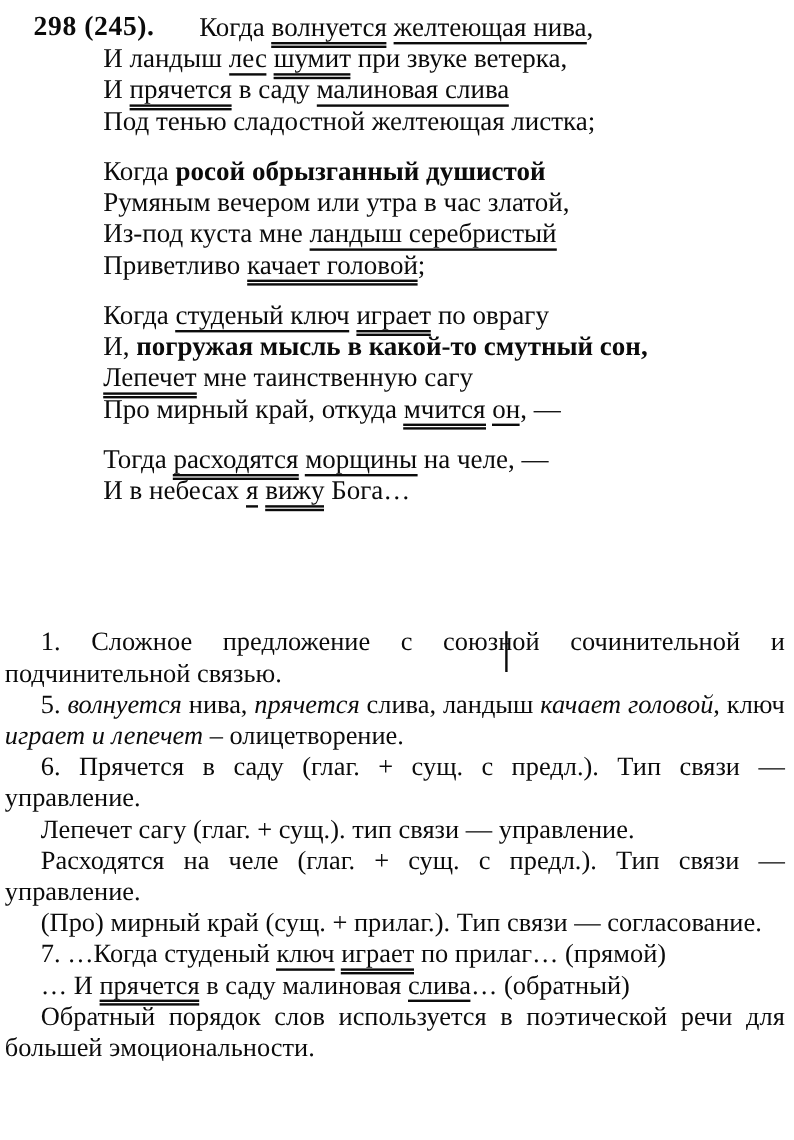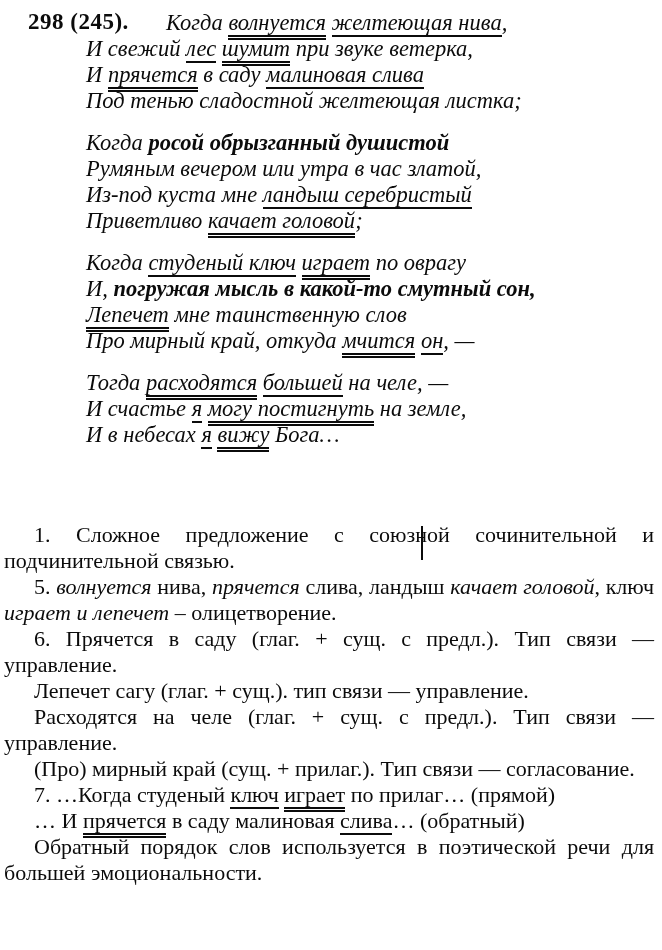--- a/index.html
+++ b/index.html
@@ -24,21 +24,20 @@
     font-size: 23px;
     letter-spacing: 0.5px;
     white-space: nowrap;
   }
   .poem {
     position: absolute;
     left: 86px; top: 10px;
     font-size: 22.5px;
     line-height: 26px;
     white-space: nowrap;
-    font-style: italic;
   }
   .stanza { margin-bottom: 16px; }
   .stanza:last-child { margin-bottom: 0; }
   .stanza:first-child .line:first-child { padding-left: 80px; }
   .f-b  { font-weight: 700; }
   .f-i  { font-style: italic; }
   .f-u  { border-bottom: 2px solid #0b0b0b; }
   .f-uu { border-bottom: 5px double #0b0b0b; }
   .analysis {
     position: absolute;
@@ -58,39 +57,38 @@
 </style>
 </head>
 <body>
 
 <div class="page">
   <span class="exnum">298 (245).</span>
 
   <div class="poem" id="poem">
       <div class="stanza">
         <div class="line"><span>Когда </span><span class="f-uu">волнуется</span><span> </span><span class="f-u">желтеющая нива</span><span>,</span></div>
-        <div class="line"><span>И свежий </span><span class="f-u">лес</span><span> </span><span class="f-uu">шумит</span><span> при звуке ветерка,</span></div>
+        <div class="line"><span>И ландыш </span><span class="f-u">лес</span><span> </span><span class="f-uu">шумит</span><span> при звуке ветерка,</span></div>
         <div class="line"><span>И </span><span class="f-uu">прячется</span><span> в саду </span><span class="f-u">малиновая слива</span></div>
         <div class="line"><span>Под тенью сладостной желтеющая листка;</span></div>
       </div>
       <div class="stanza">
         <div class="line"><span>Когда </span><span class="f-b">росой обрызганный душистой</span></div>
         <div class="line"><span>Румяным вечером или утра в час златой,</span></div>
         <div class="line"><span>Из-под куста мне </span><span class="f-u">ландыш серебристый</span></div>
         <div class="line"><span>Приветливо </span><span class="f-uu">качает головой</span><span>;</span></div>
       </div>
       <div class="stanza">
         <div class="line"><span>Когда </span><span class="f-u">студеный ключ</span><span> </span><span class="f-uu">играет</span><span> по оврагу</span></div>
         <div class="line"><span>И, </span><span class="f-b">погружая мысль в какой-то смутный сон,</span></div>
-        <div class="line"><span class="f-uu">Лепечет</span><span> мне таинственную слов</span></div>
+        <div class="line"><span class="f-uu">Лепечет</span><span> мне таинственную сагу</span></div>
         <div class="line"><span>Про мирный край, откуда </span><span class="f-uu">мчится</span><span> </span><span class="f-u">он</span><span>, —</span></div>
       </div>
       <div class="stanza">
-        <div class="line"><span>Тогда </span><span class="f-uu">расходятся</span><span> </span><span class="f-u">большей</span><span> на челе, —</span></div>
-        <div class="line"><span>И счастье </span><span class="f-u">я</span><span> </span><span class="f-uu">могу постигнуть</span><span> на земле,</span></div>
+        <div class="line"><span>Тогда </span><span class="f-uu">расходятся</span><span> </span><span class="f-u">морщины</span><span> на челе, —</span></div>
         <div class="line"><span>И в небесах </span><span class="f-u">я</span><span> </span><span class="f-uu">вижу</span><span> Бога…</span></div>
       </div>
     </div>
 
   <div class="analysis" id="analysis">
       <p><span>1. Сложное предложение с союзной сочинительной и подчинительной связью.</span></p>
       <p><span>5. </span><span class="f-i">волнуется</span><span> нива, </span><span class="f-i">прячется</span><span> слива, ландыш </span><span class="f-i">качает головой</span><span>, ключ </span><span class="f-i">играет и лепечет</span><span> – олицетворение.</span></p>
       <p><span>6. Прячется в саду (глаг. + сущ. с предл.). Тип связи — управление.</span></p>
       <p><span>Лепечет сагу (глаг. + сущ.). тип связи — управление.</span></p>
       <p><span>Расходятся на челе (глаг. + сущ. с предл.). Тип связи — управление.</span></p>

